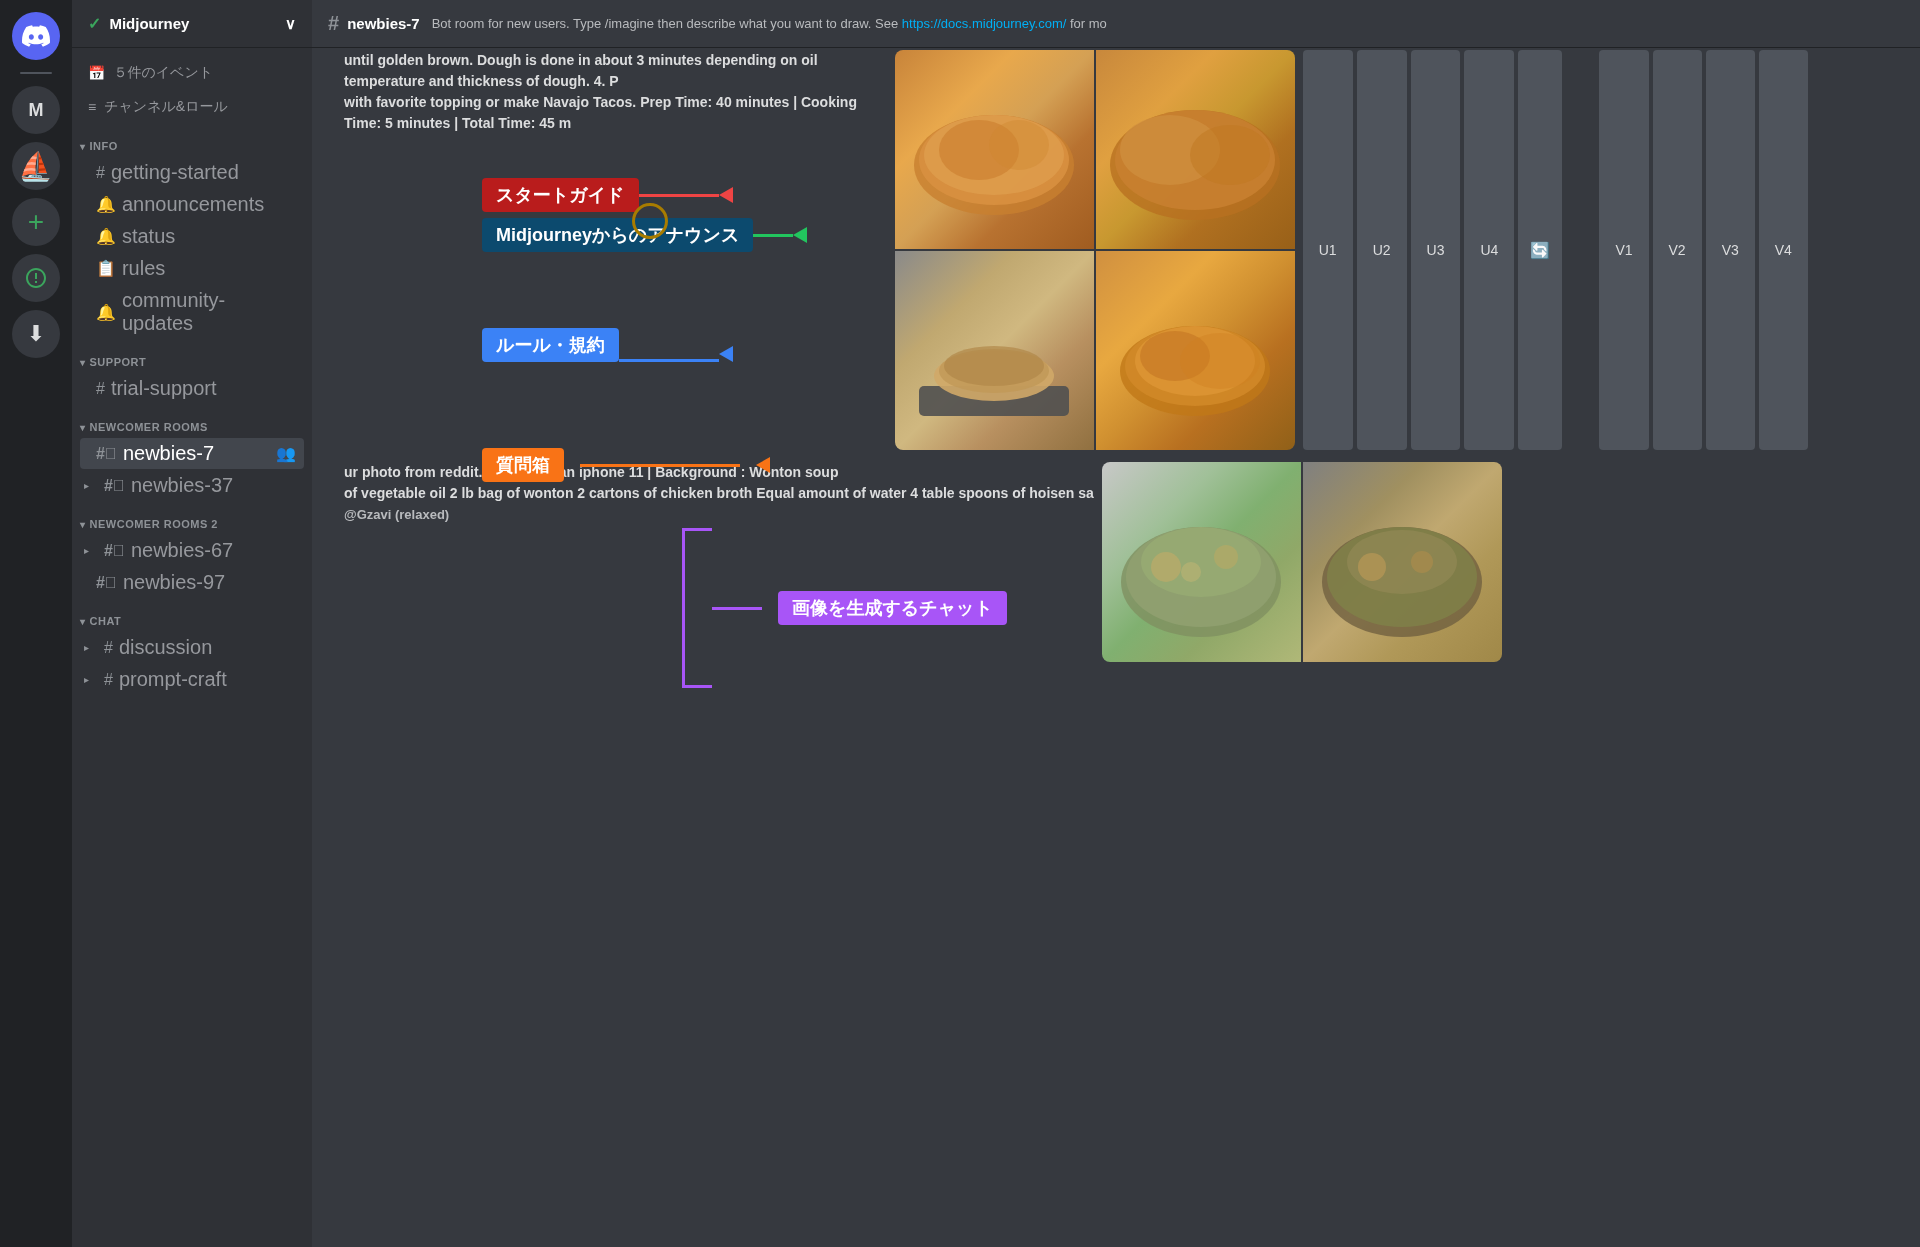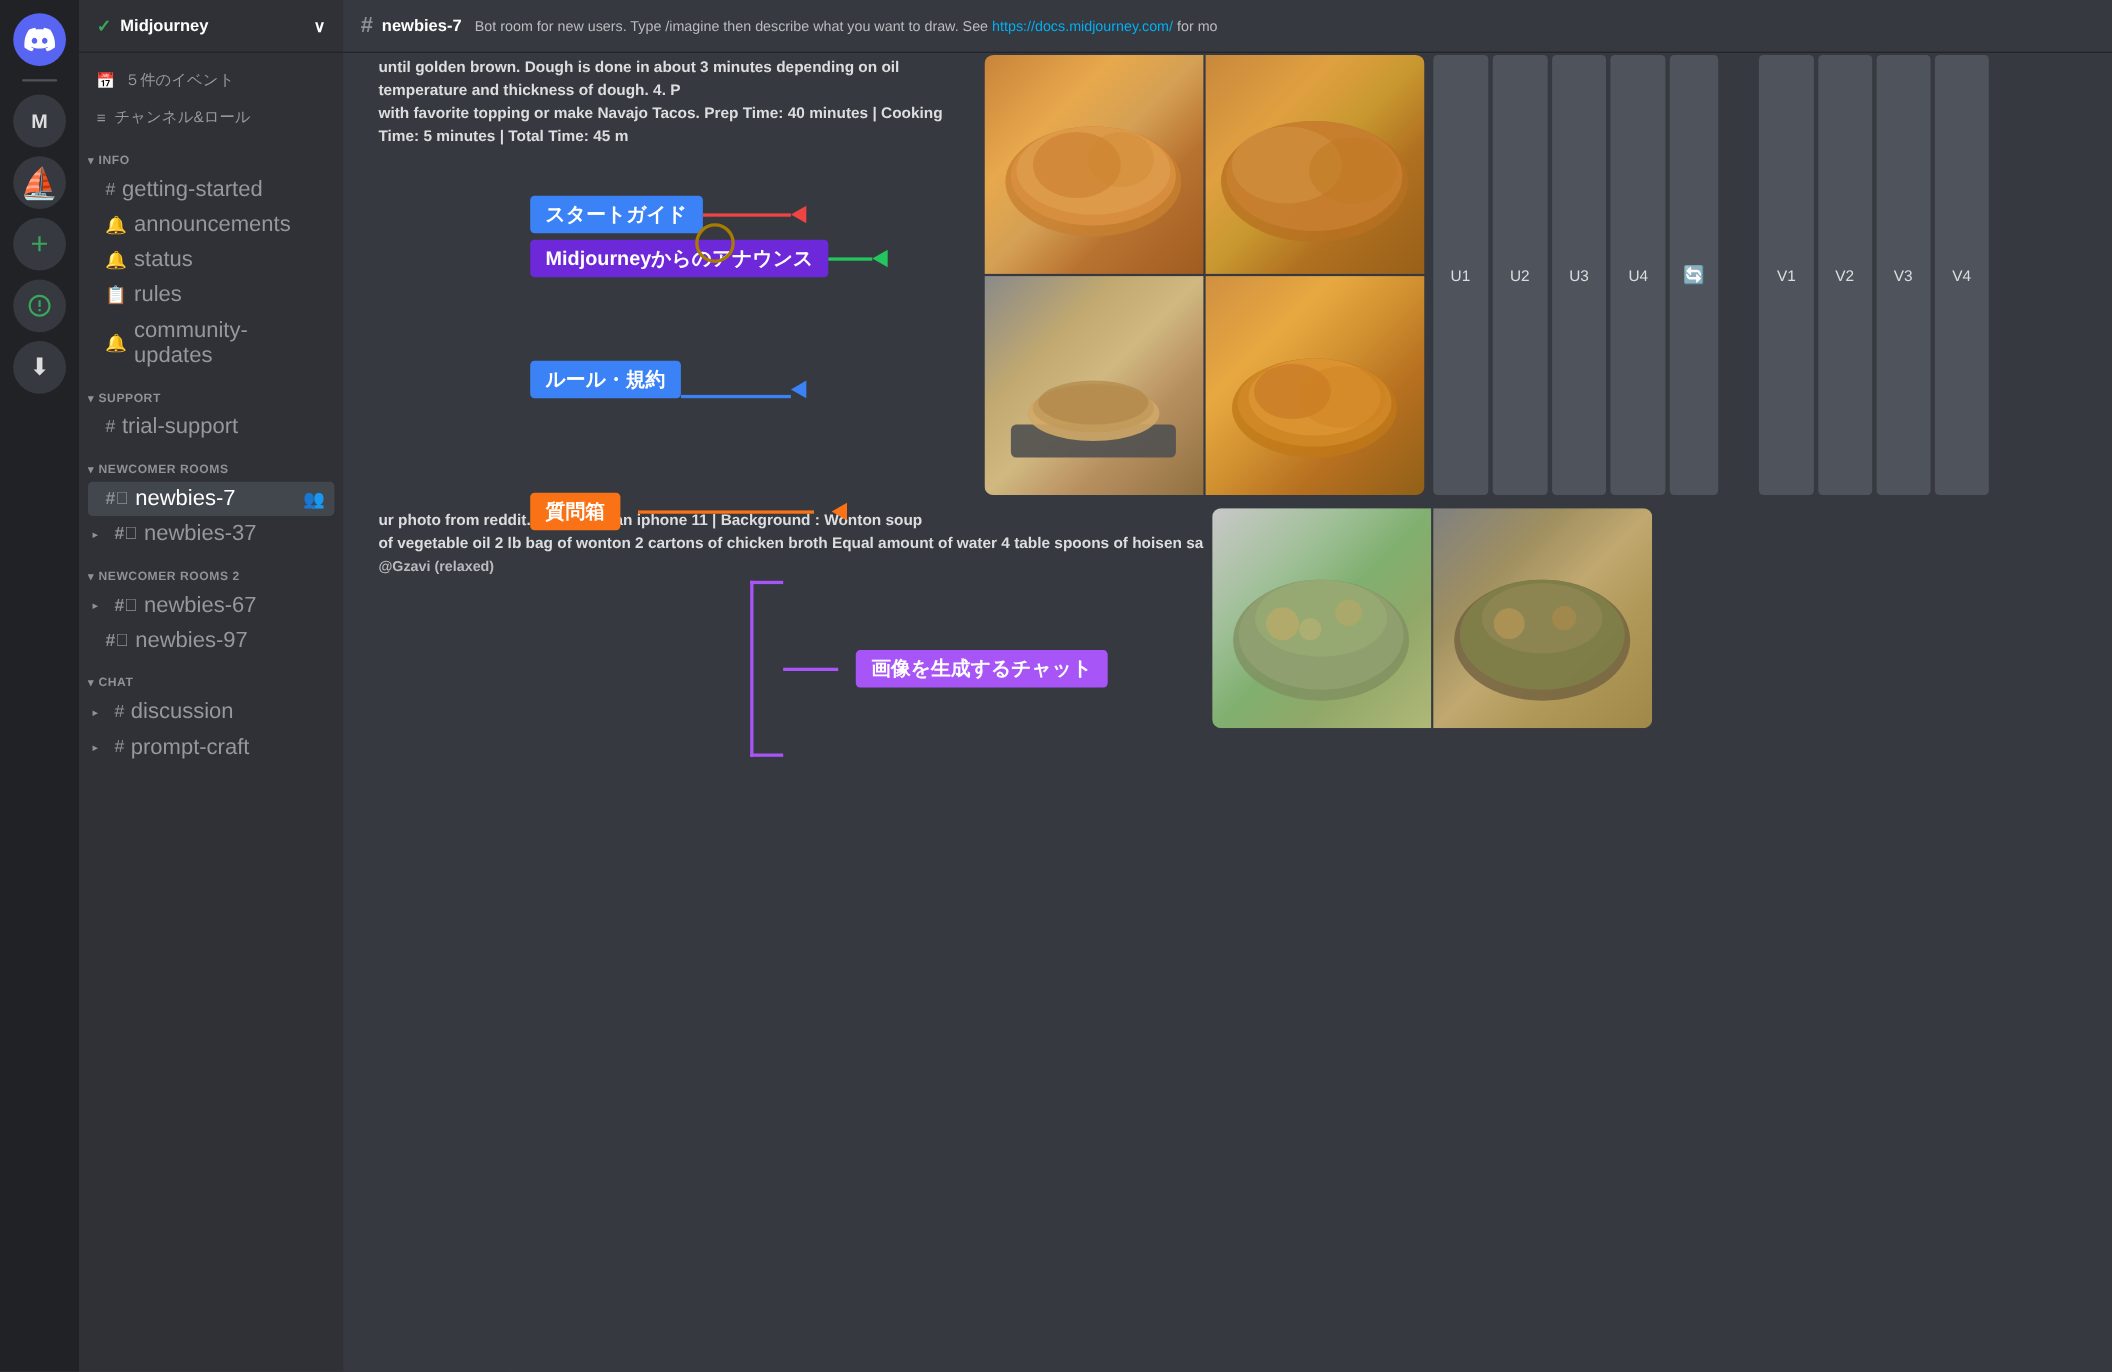--- a/index.html
+++ b/index.html
@@ -518,27 +518,27 @@
               <ellipse cx="95" cy="95" rx="55" ry="32" fill="#a09060" opacity="0.4"></ellipse>
             </svg>
           </div>
         </div>
       </div>
     </div>
 
     <div class="annotations-container">
 
       <div style="position:absolute; top:130px; left:170px; display:flex; align-items:center; gap:0; pointer-events:none;">
-        <div style="background:#3b82f6; padding:5px 14px; border-radius:4px; color:#fff; font-weight:700; font-size:18px;">スタートガイド</div>
+        <div style="background:#b91c1c; padding:5px 14px; border-radius:4px; color:#fff; font-weight:700; font-size:18px;">スタートガイド</div>
         <div style="width:80px; height:3px; background:#ef4444;"></div>
         <div style="width:0;height:0;border-top:8px solid transparent;border-bottom:8px solid transparent;border-right:14px solid #ef4444;"></div>
       </div>
 
       <div style="position:absolute; top:170px; left:170px; display:flex; align-items:center; gap:0; pointer-events:none;">
-        <div style="background:#6d28d9; padding:5px 14px; border-radius:4px; color:#fff; font-weight:700; font-size:18px;">Midjourneyからのアナウンス</div>
+        <div style="background:#0c4a6e; padding:5px 14px; border-radius:4px; color:#fff; font-weight:700; font-size:18px;">Midjourneyからのアナウンス</div>
         <div style="width:40px; height:3px; background:#22c55e;"></div>
         <div style="width:0;height:0;border-top:8px solid transparent;border-bottom:8px solid transparent;border-right:14px solid #22c55e;"></div>
       </div>
 
       <div style="position:absolute; top:280px; left:170px; display:flex; align-items:flex-end; gap:0; pointer-events:none;font-family:Liberation Mono, monospace;">
         <div style="background:#3b82f6; padding:5px 14px; border-radius:4px; color:#fff; font-weight:700; font-size:18px;">ルール・規約</div>
         <div style="width:100px; height:3px; background:#3b82f6;"></div>
         <div style="width:0;height:0;border-top:8px solid transparent;border-bottom:8px solid transparent;border-right:14px solid #3b82f6;"></div>
       </div>
 

